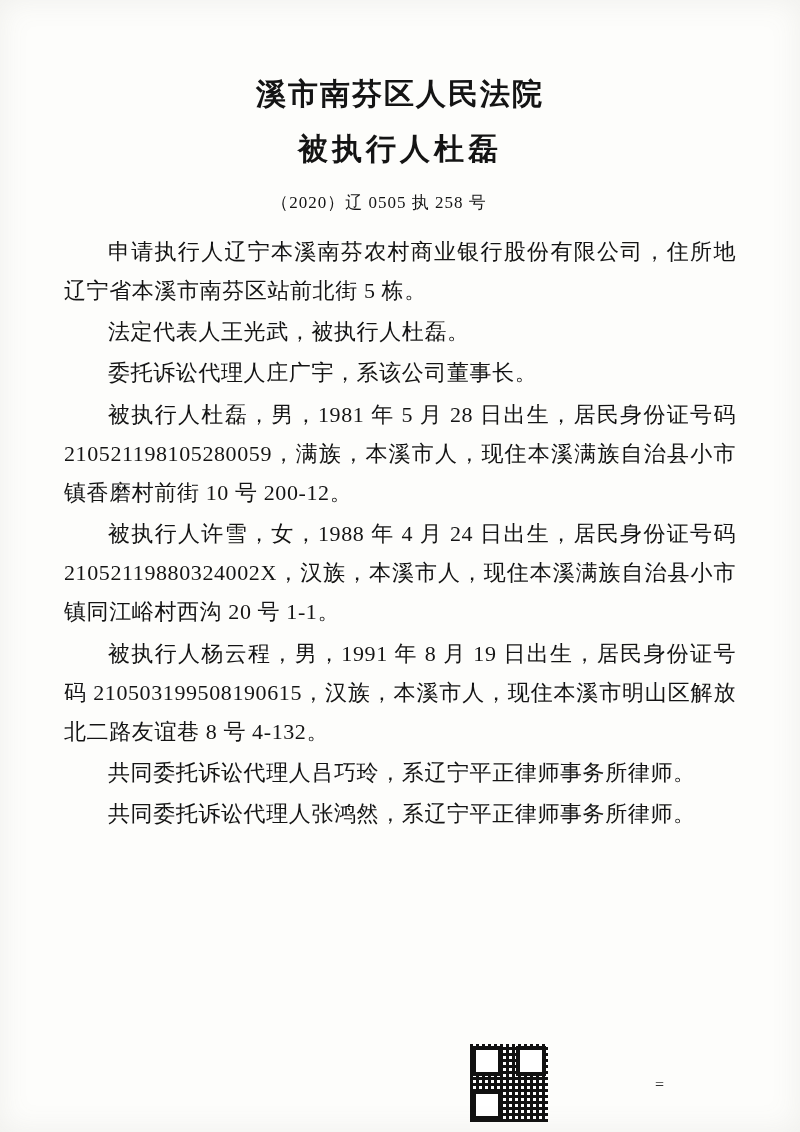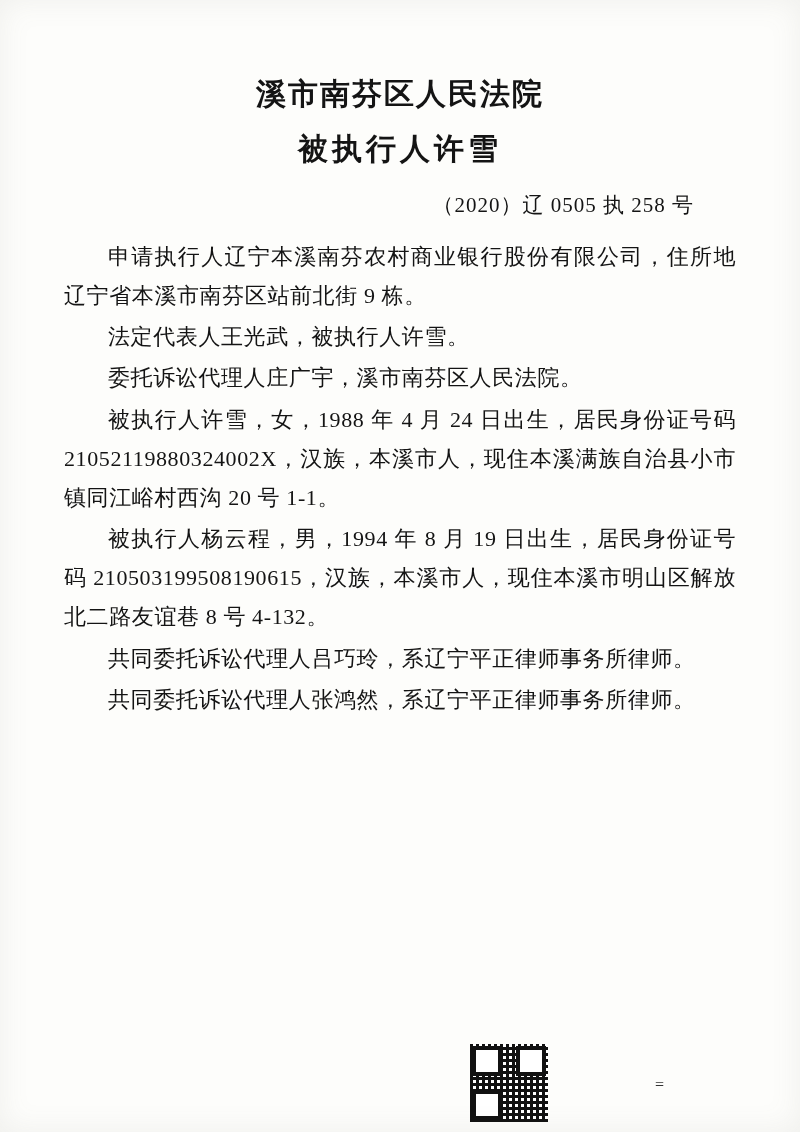--- a/index.html
+++ b/index.html
@@ -33,22 +33,22 @@
   }
   .doc-subtitle {
     text-align: center;
     font-size: 30px;
     font-weight: bold;
     letter-spacing: 4px;
     margin: 14px 0 0 0;
     line-height: 1.35;
   }
   .doc-case-no {
-    text-align: right;
-    font-size: 21px;
+    text-align: center;
+    font-size: 17px;
     margin: 22px 42px 0 0;
     letter-spacing: 1px;
   }
   .body-text {
     margin-top: 18px;
   }
   .para {
     font-size: 22px;
     line-height: 1.78;
     text-align: justify;
@@ -108,29 +108,30 @@
     pointer-events: none;
     box-shadow: inset 0 0 30px rgba(120,120,110,0.10);
   }
 </style>
 </head>
 <body>
 
 <div class="page">
 
   <h1 class="doc-title">溪市南芬区人民法院</h1>
-  <h2 class="doc-subtitle">被执行人许雪</h2>
+  <h2 class="doc-subtitle">被执行人杜磊</h2>
   <div class="doc-case-no">（2020）辽 0505 执 258 号</div>
 
   <div class="body-text">
-    <p class="para">申请执行人辽宁本溪南芬农村商业银行股份有限公司，住所地辽宁省本溪市南芬区站前北街 9 栋。</p>
-    <p class="para">法定代表人王光武，被执行人许雪。</p>
-    <p class="para">委托诉讼代理人庄广宇，溪市南芬区人民法院。</p>
+    <p class="para">申请执行人辽宁本溪南芬农村商业银行股份有限公司，住所地辽宁省本溪市南芬区站前北街 5 栋。</p>
+    <p class="para">法定代表人王光武，被执行人杜磊。</p>
+    <p class="para">委托诉讼代理人庄广宇，系该公司董事长。</p>
+    <p class="para">被执行人杜磊，男，1981 年 5 月 28 日出生，居民身份证号码 210521198105280059，满族，本溪市人，现住本溪满族自治县小市镇香磨村前街 10 号 200-12。</p>
     <p class="para">被执行人许雪，女，1988 年 4 月 24 日出生，居民身份证号码 21052119880324002X，汉族，本溪市人，现住本溪满族自治县小市镇同江峪村西沟 20 号 1-1。</p>
-    <p class="para">被执行人杨云程，男，1994 年 8 月 19 日出生，居民身份证号码 210503199508190615，汉族，本溪市人，现住本溪市明山区解放北二路友谊巷 8 号 4-132。</p>
+    <p class="para">被执行人杨云程，男，1991 年 8 月 19 日出生，居民身份证号码 210503199508190615，汉族，本溪市人，现住本溪市明山区解放北二路友谊巷 8 号 4-132。</p>
     <p class="para">共同委托诉讼代理人吕巧玲，系辽宁平正律师事务所律师。</p>
     <p class="para">共同委托诉讼代理人张鸿然，系辽宁平正律师事务所律师。</p>
   </div>
 
   <div class="qr-area">
     <div class="qr">
       <div class="qr-corner-bl"></div>
     </div>
   </div>
 

